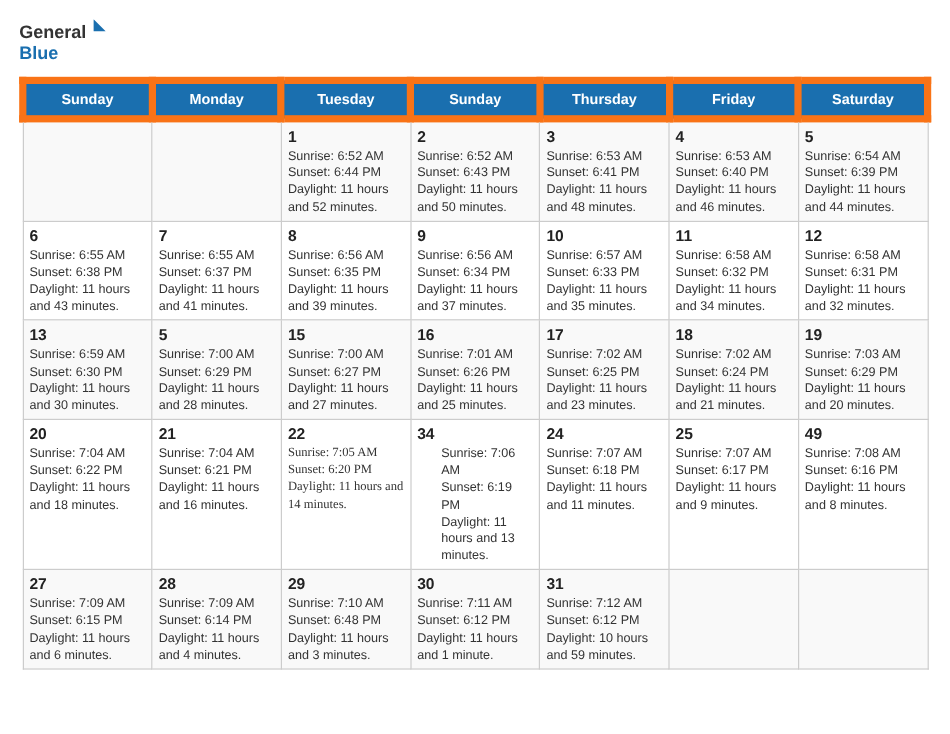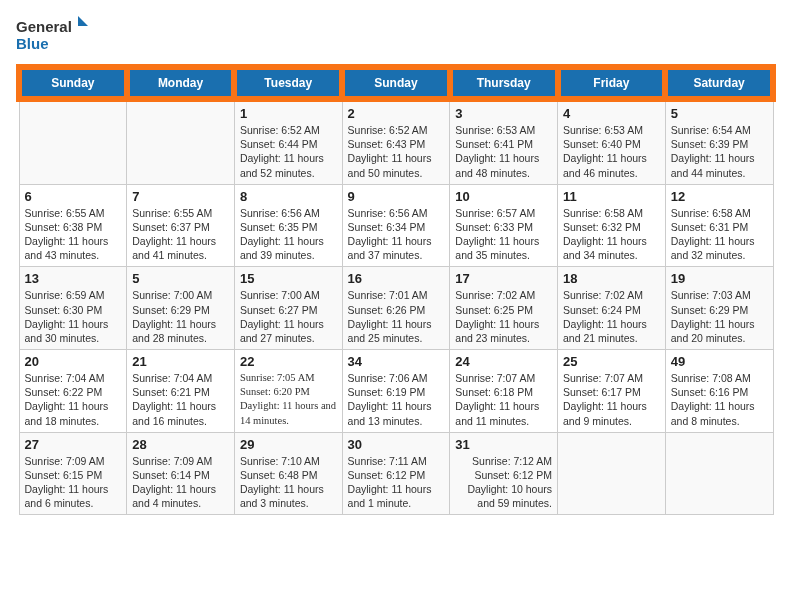--- a/index.html
+++ b/index.html
@@ -240,21 +240,21 @@
 Daylight: 11 hours and 16 minutes.</div>
         </td>
         <td>
           <div class="day-number">22</div>
           <div class="day-info" style="white-space: pre-line; font-family: Liberation Serif, serif;">Sunrise: 7:05 AM
 Sunset: 6:20 PM
 Daylight: 11 hours and 14 minutes.</div>
         </td>
         <td>
           <div class="day-number">34</div>
-          <div class="day-info" style="white-space: pre-line;">Sunrise: 7:06 AM
+          <div class="day-info" style="white-space: pre-line; margin-left: 20px;">Sunrise: 7:06 AM
 Sunset: 6:19 PM
 Daylight: 11 hours and 13 minutes.</div>
         </td>
         <td>
           <div class="day-number">24</div>
           <div class="day-info" style="white-space: pre-line;">Sunrise: 7:07 AM
 Sunset: 6:18 PM
 Daylight: 11 hours and 11 minutes.</div>
         </td>
         <td>
@@ -290,21 +290,21 @@
 Daylight: 11 hours and 3 minutes.</div>
         </td>
         <td>
           <div class="day-number">30</div>
           <div class="day-info" style="white-space: pre-line;">Sunrise: 7:11 AM
 Sunset: 6:12 PM
 Daylight: 11 hours and 1 minute.</div>
         </td>
         <td>
           <div class="day-number">31</div>
-          <div class="day-info" style="white-space: pre-line; text-align: right;">Sunrise: 7:12 AM
+          <div class="day-info" style="white-space: pre-line;">Sunrise: 7:12 AM
 Sunset: 6:12 PM
 Daylight: 10 hours and 59 minutes.</div>
         </td>
         <td class="empty-cell"></td>
         <td class="empty-cell"></td>
       </tr>
     </tbody>
 </table>
 
 </body></html>

